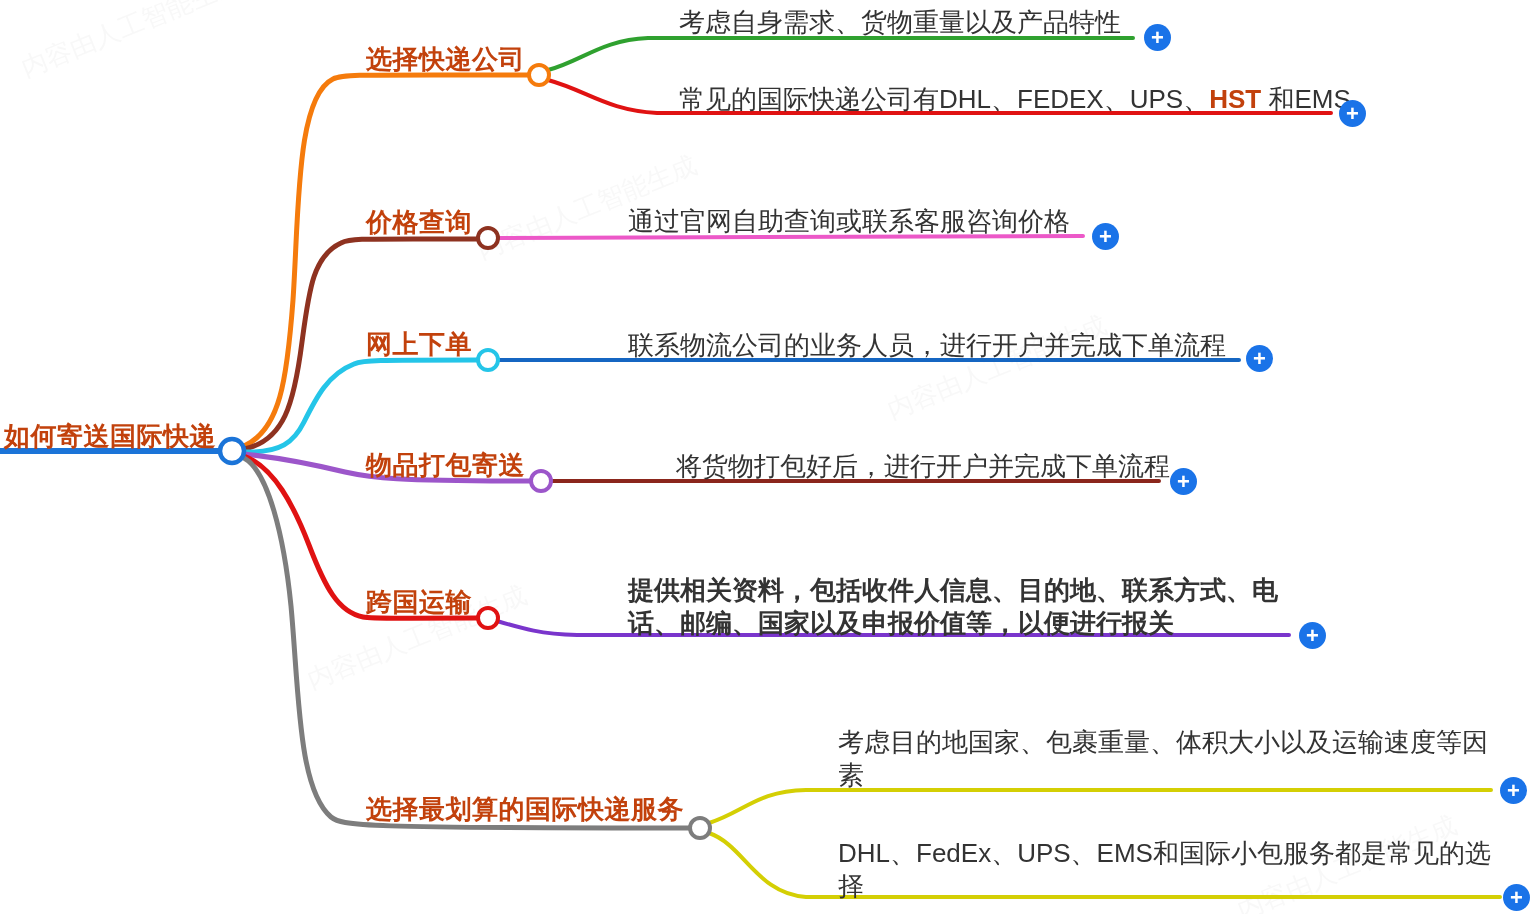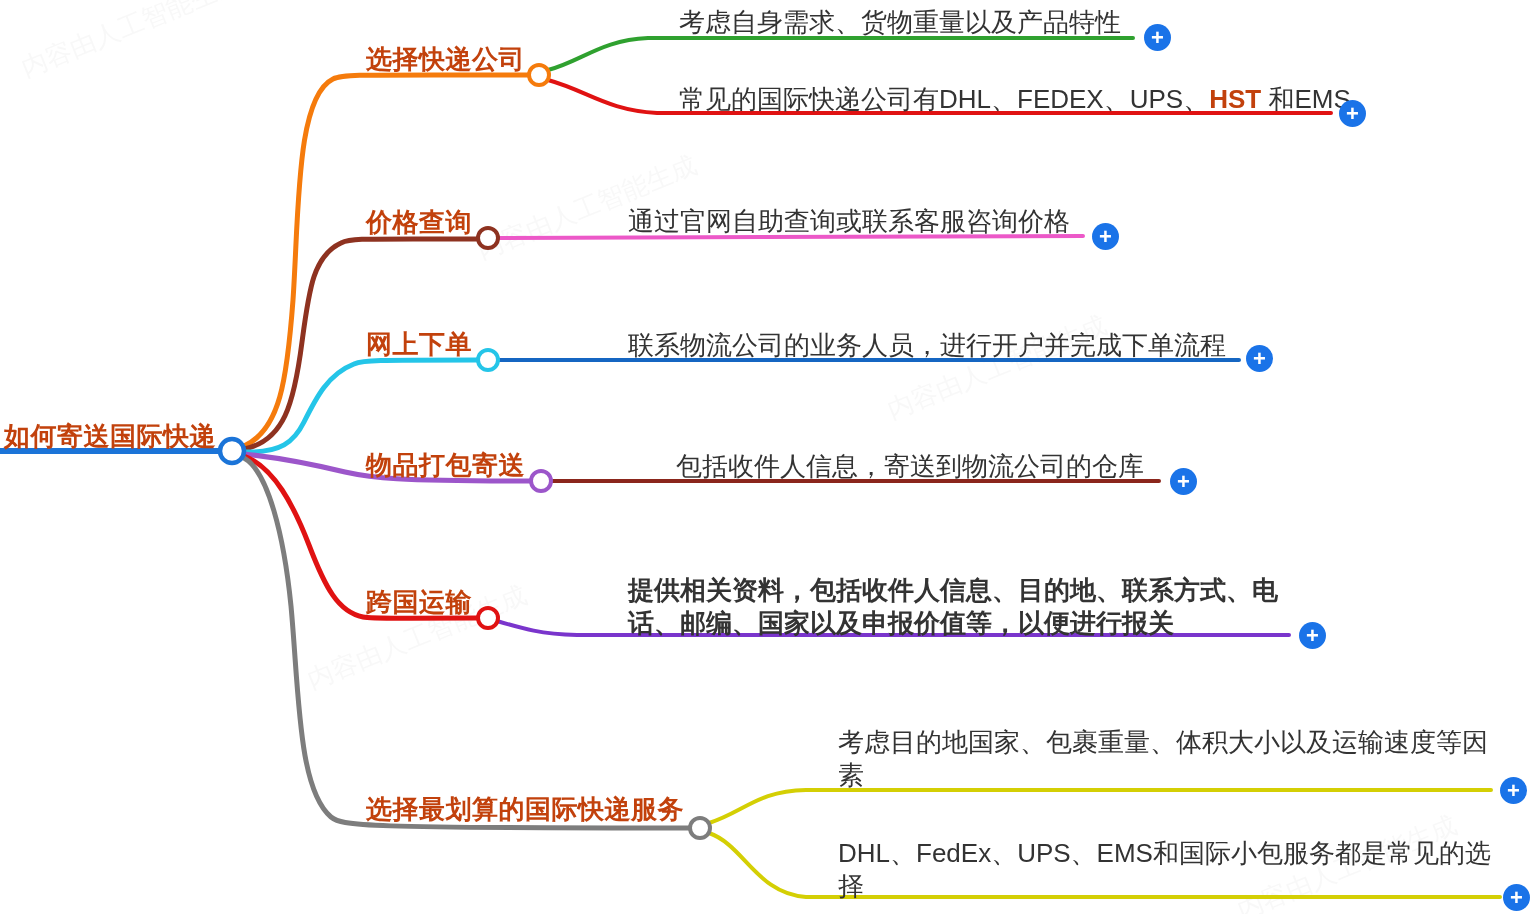--- a/index.html
+++ b/index.html
@@ -101,21 +101,21 @@
   <div class="node-label" style="left:366px;top:794px;">选择最划算的国际快递服务</div>
 
   <div class="leaf-text nowrap" style="left:679px;top:6px;">考虑自身需求、货物重量以及产品特性</div>
 
   <div class="leaf-text nowrap" style="left:679px;top:83px;"><span>常见的国际快递公司有DHL、FEDEX、UPS、</span><b>HST</b><span> 和EMS</span></div>
 
   <div class="leaf-text nowrap" style="left:628px;top:205px;">通过官网自助查询或联系客服咨询价格</div>
 
   <div class="leaf-text nowrap" style="left:628px;top:329px;">联系物流公司的业务人员，进行开户并完成下单流程</div>
 
-  <div class="leaf-text nowrap" style="left:676px;top:450px;">包括收件人信息，寄送到物流公司的仓库</div>
+  <div class="leaf-text nowrap" style="left:676px;top:450px;">将货物打包好后，进行开户并完成下单流程</div>
 
   <div class="leaf-text" style="left:628px;top:574px;width:658px;font-weight:bold;">提供相关资料，包括收件人信息、目的地、联系方式、电话、邮编、国家以及申报价值等，以便进行报关</div>
 
   <div class="leaf-text" style="left:838px;top:726px;width:658px;">考虑目的地国家、包裹重量、体积大小以及运输速度等因素</div>
 
   <div class="leaf-text" style="left:838px;top:837px;width:662px;">DHL、FedEx、UPS、EMS和国际小包服务都是常见的选择</div>
 
   <div class="add-btn" style="left: 1144px; top: 24px; background-color: rgb(26, 115, 232);">+</div>
   <div class="add-btn" style="left: 1339px; top: 100px; background-color: rgb(26, 115, 232);">+</div>
   <div class="add-btn" style="left: 1092px; top: 223px; background-color: rgb(26, 115, 232);">+</div>

